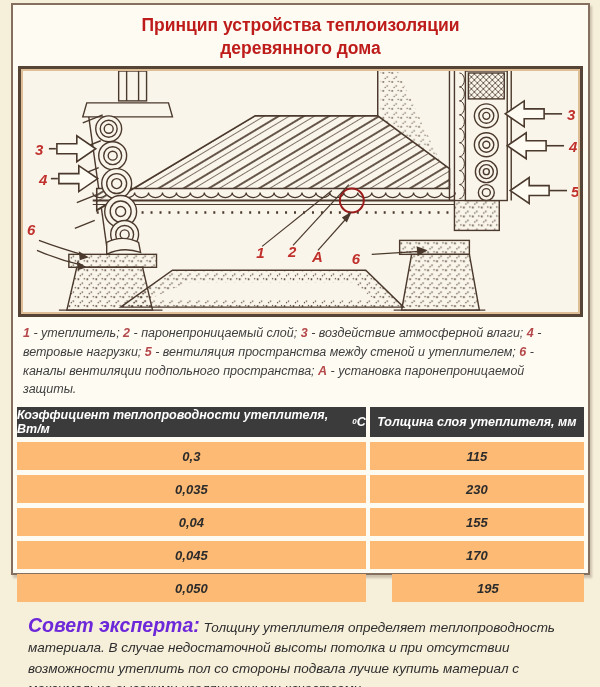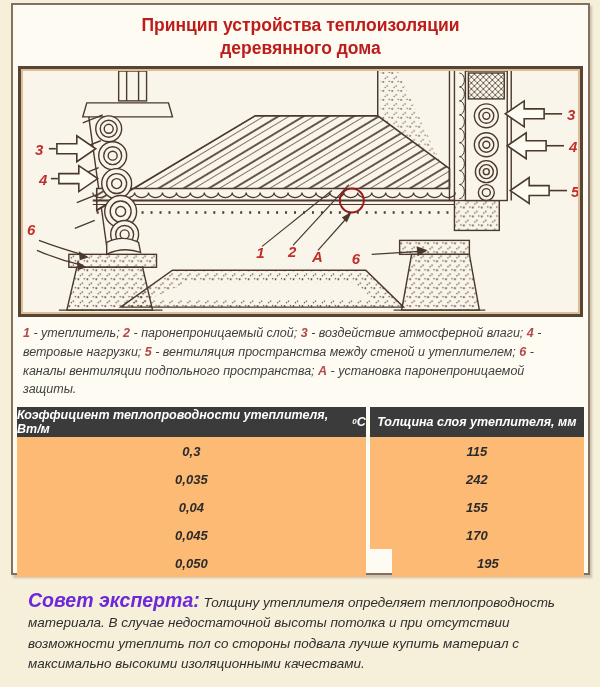--- a/index.html
+++ b/index.html
@@ -9,21 +9,21 @@
     box-shadow:2px 3px 2px rgba(125,112,92,.35);}
   .page-title{margin-top:9px;text-align:center;color:#be1c1a;font-weight:bold;
     font-size:17.5px;line-height:23px;}
   .diagram-frame{margin:6px 2px 0 2px;border:3px solid #564536;background:#faf5ea;
     box-shadow:inset 0 0 0 2px #dfbd95;padding:2px;}
   .diagram-frame svg{display:block;width:100%;height:auto;}
   .legend{margin:7px 7px 0 7px;font-size:12.5px;font-style:italic;color:#3f3f3f;
     line-height:1.5;white-space:pre-wrap;}
   .legend .ln{color:#b5484a;font-weight:600;}
   .tbl{margin:8px 1px 0 1px;}
-  .tr{display:flex;gap:4px;}
+  .tr{display:flex;gap:4px;margin-bottom:5px;}
   .tr:last-child{margin-bottom:0;gap:26px;}
   .hc{background:#3b3b3b;color:#fff;height:30px;display:flex;align-items:center;
     justify-content:center;font-size:12.5px;font-weight:bold;font-style:italic;}
   .dc{background:#fdba74;color:#2b2b2b;height:28px;display:flex;align-items:center;
     justify-content:center;font-size:13px;font-weight:bold;font-style:italic;}
   .c1{flex:0 0 61.5%;} .c2{flex:1 1 auto;}
   sup.deg{font-size:8px;line-height:0;vertical-align:super;}
   .advice{padding:12px 12px 0 12px;color:#2e2e2e;}
   .advice-heading{font-size:19.5px;font-weight:bold;font-style:italic;color:#6d28d9;}
   .advice-text{font-size:13.5px;font-style:italic;line-height:1.5;}
@@ -200,21 +200,21 @@
       <div class="hc c2">
         <span>Толщина слоя утеплителя, мм</span>
       </div>
     </div>
     <div class="tr">
       <div class="dc c1">0,3</div>
       <div class="dc c2">115</div>
     </div>
     <div class="tr">
       <div class="dc c1">0,035</div>
-      <div class="dc c2">242</div>
+      <div class="dc c2">230</div>
     </div>
     <div class="tr">
       <div class="dc c1">0,04</div>
       <div class="dc c2">155</div>
     </div>
     <div class="tr">
       <div class="dc c1">0,045</div>
       <div class="dc c2">170</div>
     </div>
     <div class="tr">

